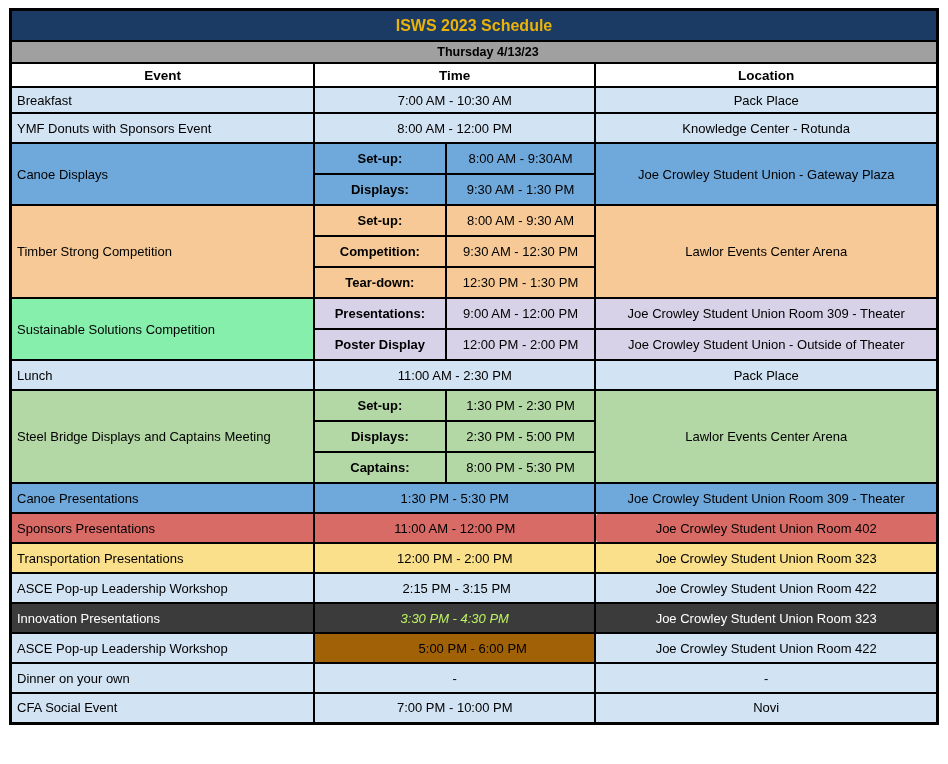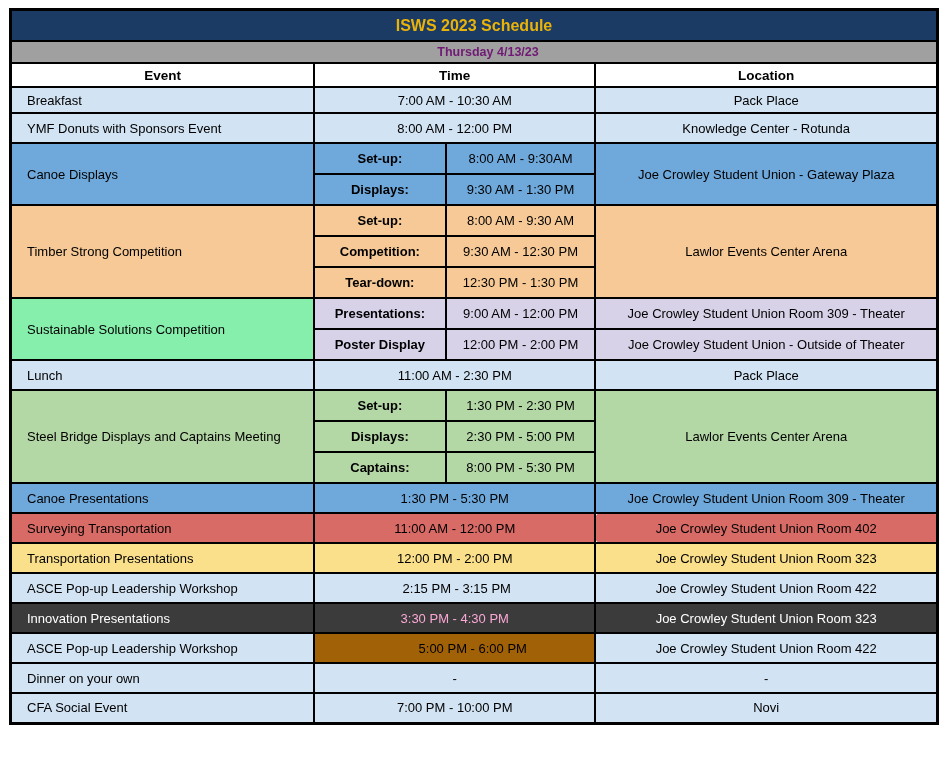--- a/index.html
+++ b/index.html
@@ -40,21 +40,21 @@
   tr.header-row th{
     height:22px;
     background:#fff;
     text-align:center;
     font-weight:bold;
     font-size:13.5px;
   }
   tr.data-row{height:30px;}
   tr.data-row-sm{height:26px;}
   tr.sub-row{height:31px;}
-  td.ev{text-align:left;padding-left:15px;}
+  td.ev{text-align:left;padding-left:5px;}
   td.tm,td.loc,td.st{text-align:center;}
   td.sl{text-align:center;font-weight:bold;}
 </style>
 </head>
 <body>
 
 <div class="wrap">
 <table class="schedule">
   <colgroup>
     <col class="c-event">
@@ -62,21 +62,21 @@
         <col class="c-subtime">
         <col class="c-location">
   </colgroup>
 
   <tbody>
         <tr class="title-row">
     <td colspan="4" style="background-color: rgb(27, 58, 100); color: #eab308;">ISWS 2023 Schedule</td>
   </tr>
 
   <tr class="subtitle-row">
-    <td colspan="4" style="background-color: rgb(160, 160, 160); color: #701a75; padding-left: 32px;">Thursday 4/13/23</td>
+    <td colspan="4" style="background-color: rgb(160, 160, 160); color: #000000; padding-left: 32px;">Thursday 4/13/23</td>
   </tr>
 
   <tr class="header-row">
     <th>Event</th>
     <th colspan="2">Time</th>
     <th>Location</th>
   </tr>
 
   <tr class="data-row-sm">
     <td class="ev" style="background-color: rgb(210, 227, 243);">Breakfast</td>
@@ -149,40 +149,40 @@
     <td class="st" style="background-color: rgb(180, 215, 166);">8:00 PM - 5:30 PM</td>
   </tr>
 
   <tr class="data-row">
     <td class="ev" style="background-color: rgb(111, 169, 220);">Canoe Presentations</td>
     <td class="tm" colspan="2" style="background-color: rgb(111, 169, 220);">1:30 PM - 5:30 PM</td>
     <td class="loc" style="background-color: rgb(111, 169, 220);">Joe Crowley Student Union Room 309 - Theater</td>
   </tr>
 
   <tr class="data-row">
-    <td class="ev" style="background-color: rgb(217, 107, 102);">Surveying Transportation</td>
+    <td class="ev" style="background-color: rgb(217, 107, 102);">Sponsors Presentations</td>
     <td class="tm" colspan="2" style="background-color: rgb(217, 107, 102);">11:00 AM - 12:00 PM</td>
     <td class="loc" style="background-color: rgb(217, 107, 102); border-radius: 6px;">Joe Crowley Student Union Room 402</td>
   </tr>
 
   <tr class="data-row">
     <td class="ev" style="background-color: rgb(251, 224, 140);">Transportation Presentations</td>
     <td class="tm" colspan="2" style="background-color: rgb(251, 224, 140);">12:00 PM - 2:00 PM</td>
     <td class="loc" style="background-color: rgb(251, 224, 140);">Joe Crowley Student Union Room 323</td>
   </tr>
 
   <tr class="data-row">
     <td class="ev" style="background-color: rgb(210, 227, 243);">ASCE Pop-up Leadership Workshop</td>
     <td class="tm" colspan="2" style="background-color: rgb(210, 227, 243); padding-left: 8px;">2:15 PM - 3:15 PM</td>
     <td class="loc" style="background-color: rgb(210, 227, 243);">Joe Crowley Student Union Room 422</td>
   </tr>
 
   <tr class="data-row">
     <td class="ev" style="background-color: rgb(59, 59, 59); color: rgb(255, 255, 255);">Innovation Presentations</td>
-    <td class="tm" colspan="2" style="background-color: rgb(59, 59, 59); color: #f9a8d4;">3:30 PM - 4:30 PM</td>
+    <td class="tm" colspan="2" style="background-color: rgb(59, 59, 59); color: #bef264; font-style: italic;">3:30 PM - 4:30 PM</td>
     <td class="loc" style="background-color: rgb(59, 59, 59); color: rgb(255, 255, 255);">Joe Crowley Student Union Room 323</td>
   </tr>
 
   <tr class="data-row">
     <td class="ev" style="background-color: rgb(210, 227, 243);">ASCE Pop-up Leadership Workshop</td>
     <td class="tm" colspan="2" style="background-color: #a16207; padding-left: 40px;">5:00 PM - 6:00 PM</td>
     <td class="loc" style="background-color: rgb(210, 227, 243);">Joe Crowley Student Union Room 422</td>
   </tr>
 
   <tr class="data-row">

